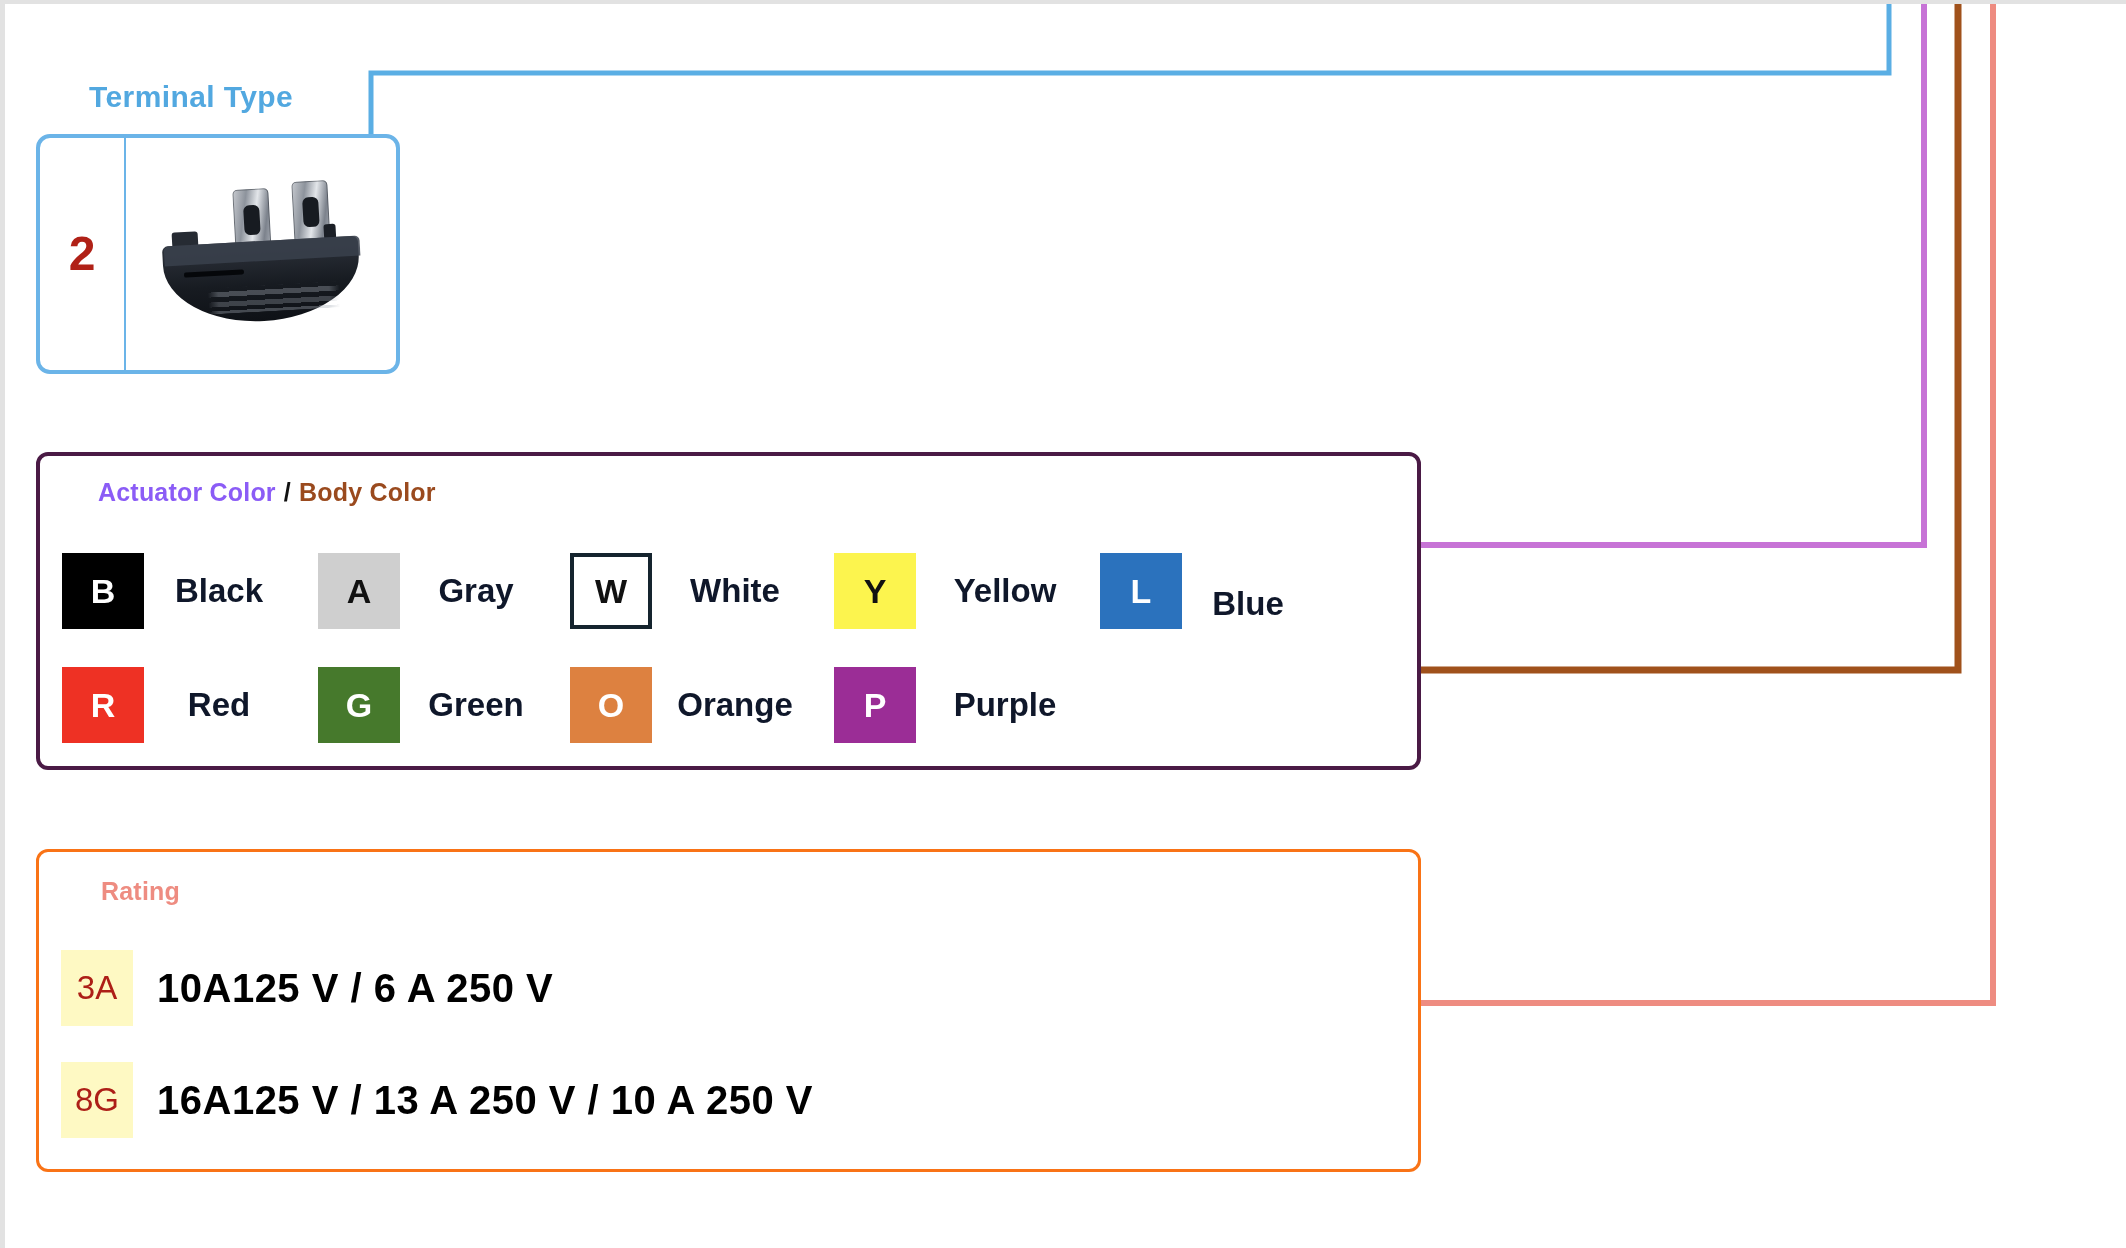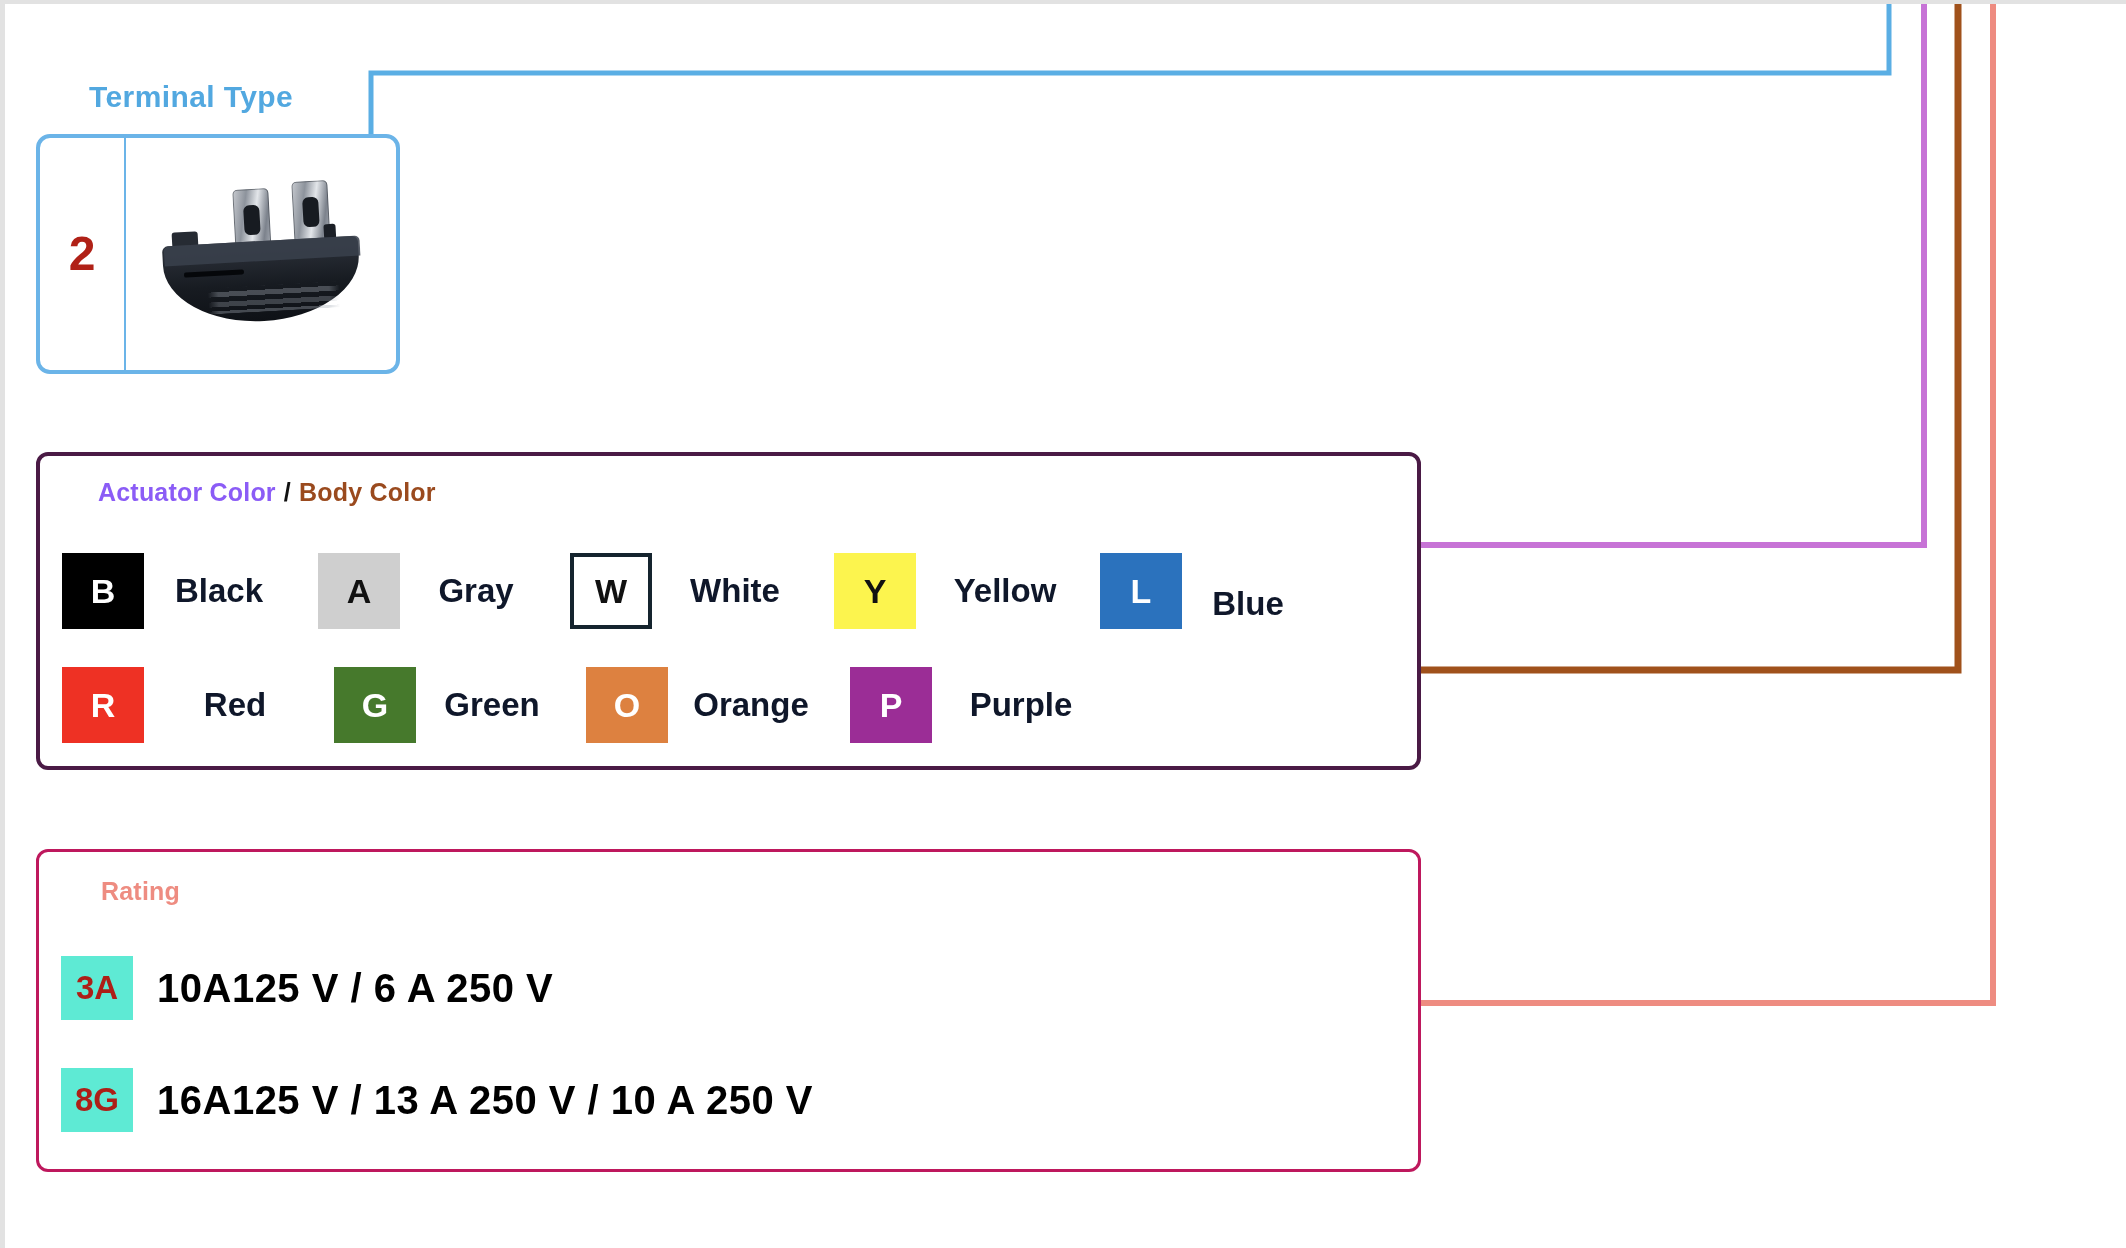--- a/index.html
+++ b/index.html
@@ -210,44 +210,44 @@
     white-space: nowrap;
     text-align: center;
   }
 
   
   #rating-panel {
     left: 31px;
     top: 845px;
     width: 1385px;
     height: 323px;
-    border: 3px solid #be185d;
+    border: 3px solid #f97316;
   }
   #rating-title {
     left: 62px; top: 25px;
     color: #ee8c81;
   }
   .rating-rows {
     position: absolute;
     left: 22px;
     top: 80px;
     right: 12px;
   }
   .rating-row {
     display: flex;
     align-items: center;
     height: 112px;
   }
   .rating-code {
     width: 72px;
-    height: 64px;
-    background: #5eead4;
+    height: 76px;
+    background: #fef9c3;
     color: #ad1f17;
     font-size: 33px;
-    font-weight: 700;
+    font-weight: 400;
     display: flex;
     align-items: center;
     justify-content: center;
     flex: 0 0 auto;
   }
   .rating-text {
     margin-left: 24px;
     font-size: 40px;
     font-weight: 800;
     color: #000000;
@@ -324,21 +324,21 @@
         </div>
         <div class="color-item" style="margin-left:6px;">
           <span class="swatch" style="background:#2b72bd;color:#ffffff;">L</span>
           <span class="color-name" style="width:132px;margin-top:25px;">Blue</span>
         </div>
       </div>
 
       <div class="color-row">
         <div class="color-item">
           <span class="swatch" style="background:#ee3124;color:#ffffff;">R</span>
-          <span class="color-name" style="width:150px;margin-left:16px;">Red</span>
+          <span class="color-name" style="width:150px;">Red</span>
         </div>
         <div class="color-item" style="margin-left:24px;">
           <span class="swatch" style="background:#46792c;color:#ffffff;">G</span>
           <span class="color-name" style="width:152px;">Green</span>
         </div>
         <div class="color-item" style="margin-left:18px;">
           <span class="swatch" style="background:#dd8140;color:#ffffff;">O</span>
           <span class="color-name" style="width:166px;">Orange</span>
         </div>
         <div class="color-item" style="margin-left:16px;">

